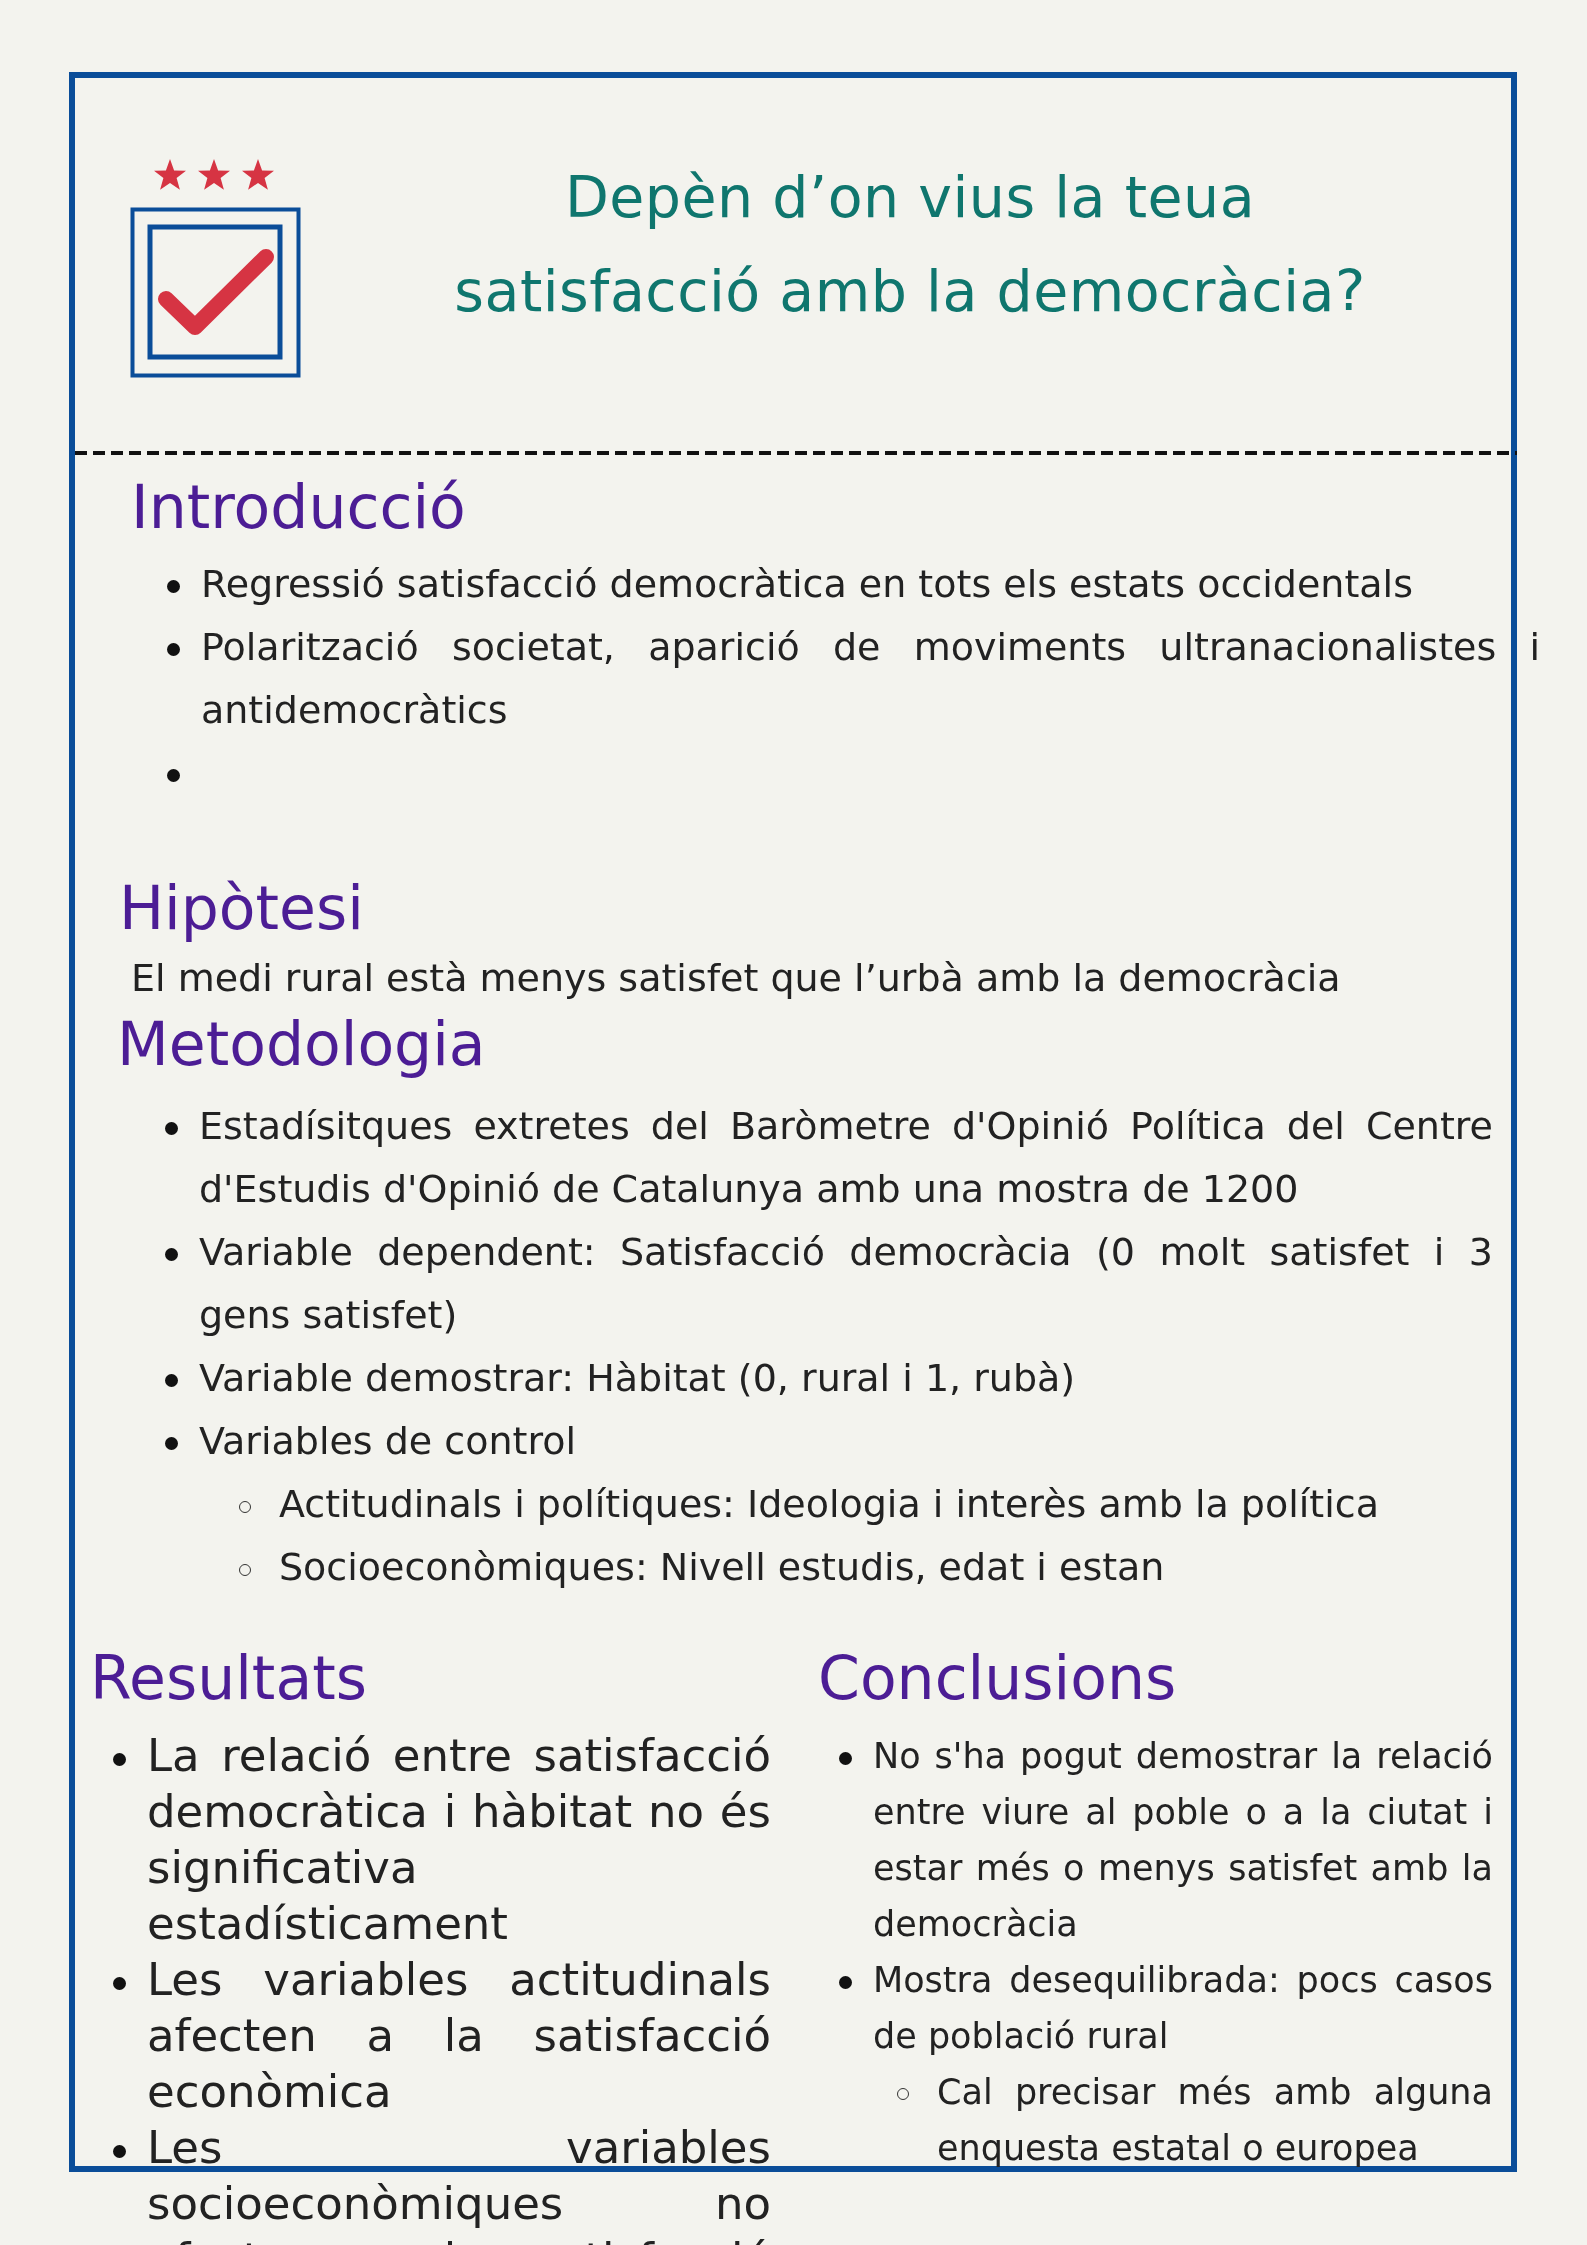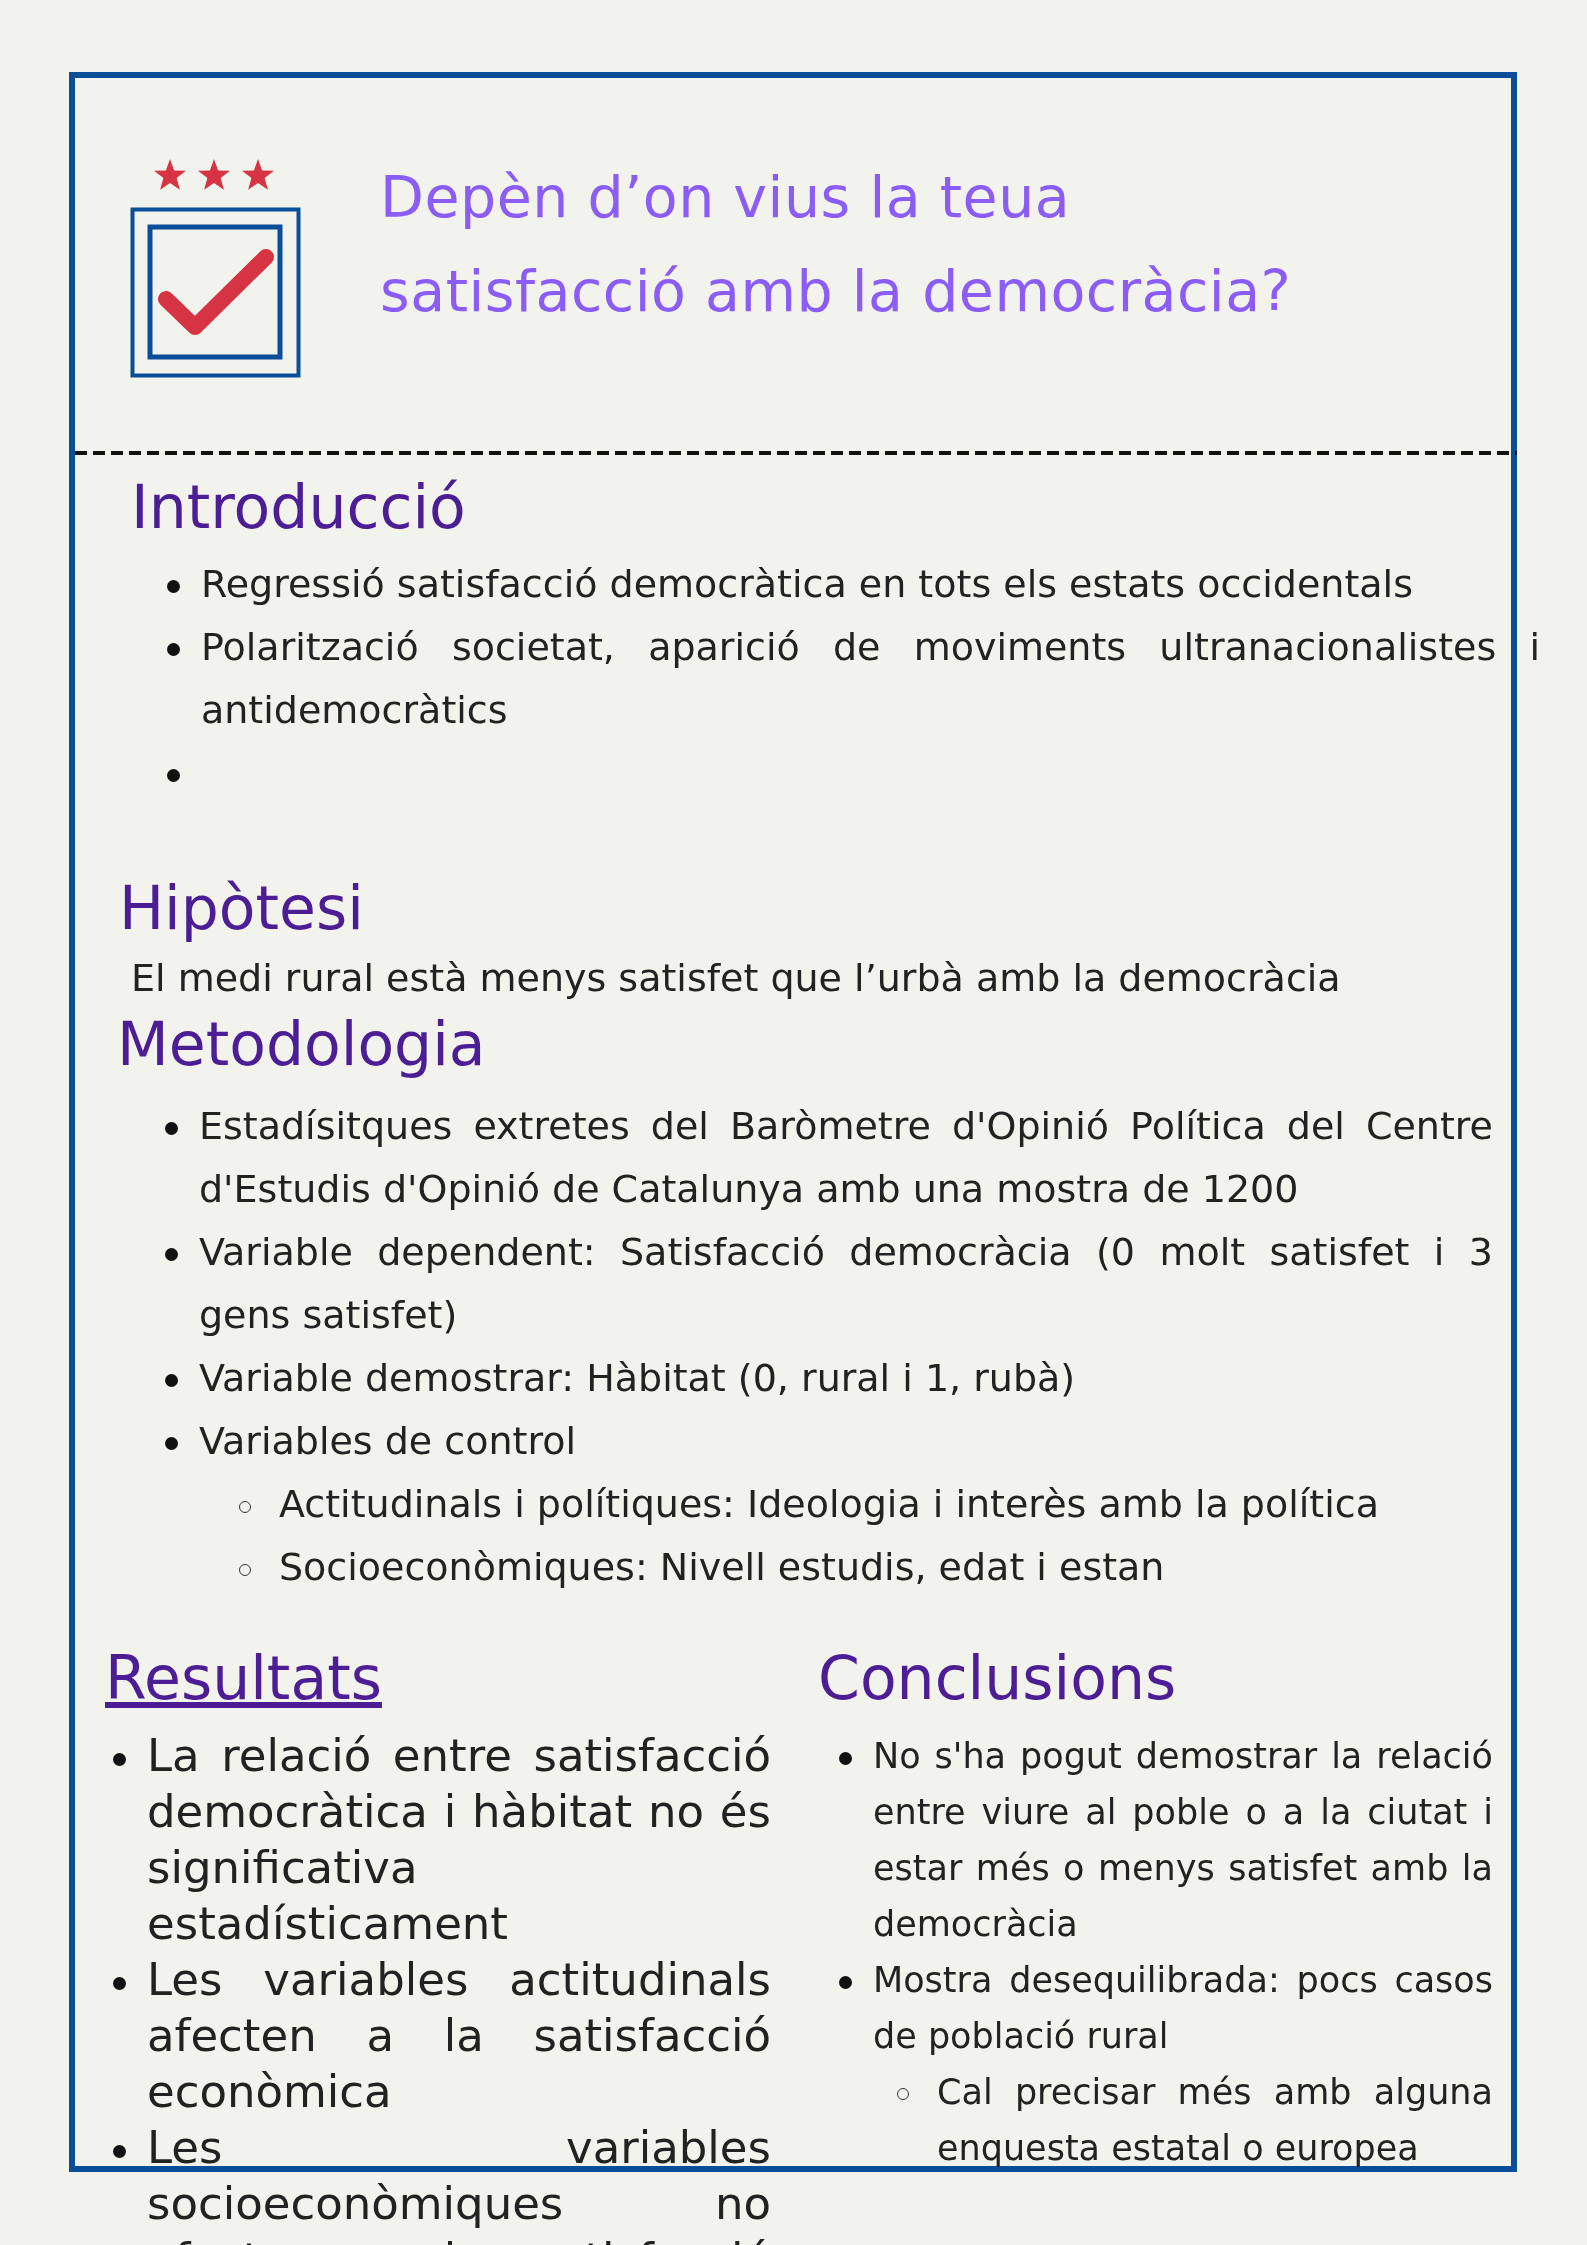--- a/index.html
+++ b/index.html
@@ -15,25 +15,26 @@
     position: absolute;
     left: 69px; top: 72px;
     width: 1448px; height: 2100px;
     box-sizing: border-box;
     border: 6px solid #0a4d99;
   }
   .logo { position: absolute; left: 128px; top: 155px; width: 200px; height: 230px; }
   .title {
     position: absolute;
     left: 380px; width: 1060px; top: 112px;
+    text-align: center;
     font-size: 57px;
     line-height: 94px;
     letter-spacing: 0.5px;
     font-weight: normal;
-    color: #8b5cf6;
+    color: #0f766e;
   }
   .title span { display: block; }
   .divider {
     position: absolute;
     left: 75px; top: 451px;
     width: 1442px; height: 4px;
     background: repeating-linear-gradient(to right, #111 0 12px, transparent 12px 18px);
   }
   .h {
     position: absolute;
@@ -85,21 +86,21 @@
   .h-intro { left: 131px; top: 472px; }
   .intro-list { left: 150px; top: 538px; width: 1375px; line-height: 63px; font-size: 38px; }
   
   .h-hyp { left: 119px; top: 873px; }
   .hyp-text { position: absolute; left: 131px; top: 948px; font-size: 38px; line-height: 60px; white-space: nowrap; }
   
   .h-met { left: 117px; top: 1009px; }
   .met-list { left: 148px; top: 1080px; width: 1330px; line-height: 63px; font-size: 38px; }
   .met-list .sub { margin-left: 40px; }
   
-  .h-res { left: 105px; top: 1643px; text-decoration: underline; }
+  .h-res { left: 90px; top: 1643px; }
   .res-list { left: 96px; top: 1713px; width: 660px; line-height: 56px; font-size: 45px; }
   .res-list > li { padding-left: 42px; }
   
   .h-con { left: 818px; top: 1643px; }
   .con-list { left: 822px; top: 1713px; width: 656px; line-height: 56px; font-size: 35px; }
   .con-list > li { padding-left: 44px; }
   .con-list .sub { margin-left: 24px; }
 </style>
 </head>
 <body>

